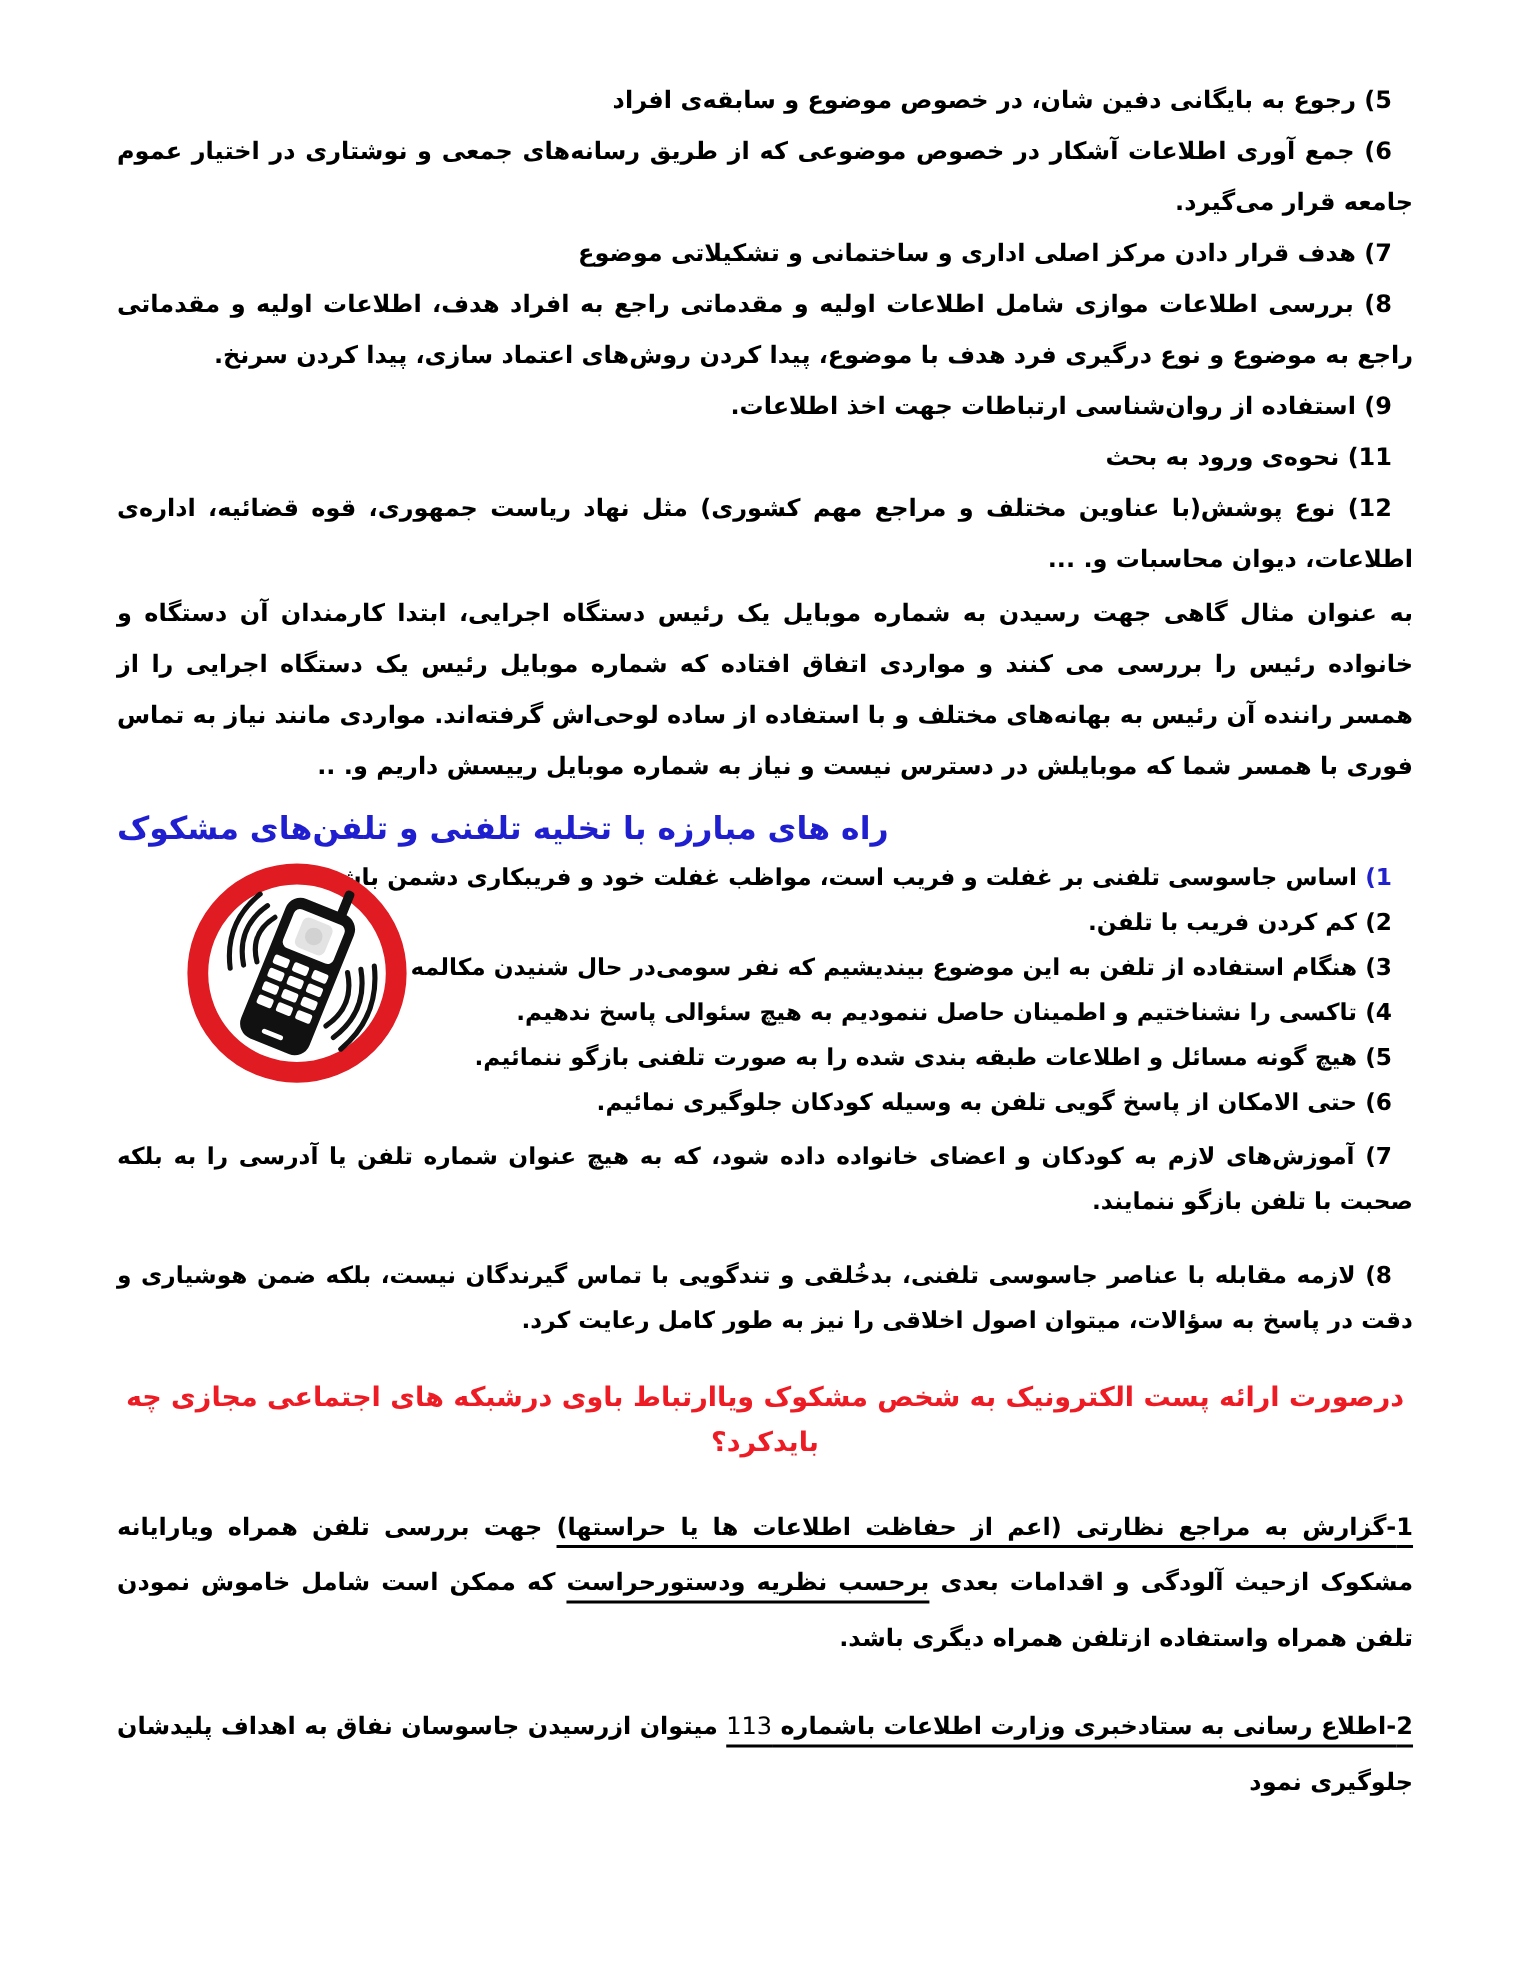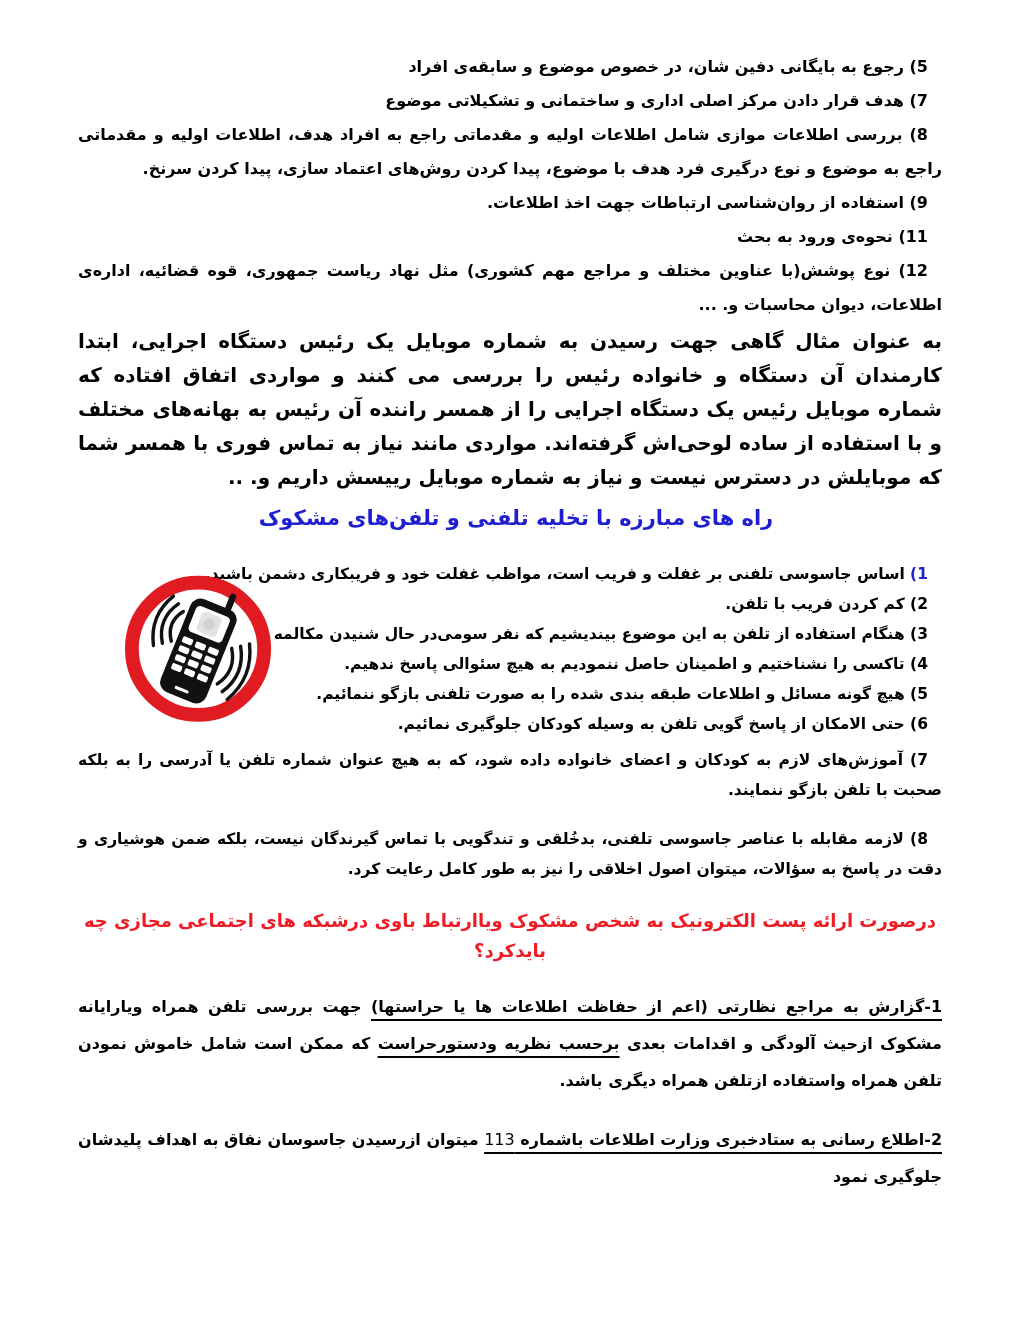--- a/index.html
+++ b/index.html
@@ -5,24 +5,24 @@
   html,body{margin:0;padding:0;background:#fff;}
   .page{
     position:relative;width:1020px;height:1320px;background:#ffffff;overflow:hidden;
     direction:rtl;font-family:"DejaVu Sans",sans-serif;color:#000;font-weight:700;
   }
   .content{padding:50px 78px 0 78px;}
   
   .item{margin:0;text-align:justify;line-height:34px;font-size:16px;}
   .indent{text-indent:14px;}
   .num{font-weight:700;}
-  .para{margin:2px 0 0 0;text-align:justify;line-height:34px;font-size:20px;}
+  .para{margin:2px 0 0 0;text-align:justify;line-height:34px;font-size:16px;}
   
   .blue-heading{
-    margin:10px -12px 27px 0;text-align:center;
+    margin:10px -12px 4px 0;text-align:left;
     font-size:21px;line-height:28px;color:#1f1fd0;font-weight:700;
   }
   
   .item-b{margin:0;text-align:justify;line-height:30px;font-size:15.5px;}
   .gap-sm{margin-top:6px;}
   .gap-md{margin-top:19px;}
   .num-blue{color:#2222cc;}
   
   .red-heading{
     margin:22px -16px 0 -16px;text-align:center;
@@ -36,20 +36,21 @@
   .phone-figure{position:absolute;left:112px;top:572px;width:172px;height:160px;}
 </style>
 </head>
 <body>
 
 <div class="page">
   <div class="content">
 
     <section>
       <p class="item indent"><b class="num">5)</b> <span>رجوع به بایگانی دفین شان، در خصوص موضوع و سابقه‌ی افراد</span></p>
+      <p class="item indent"><b class="num">6)</b> <span>جمع آوری اطلاعات آشکار در خصوص موضوعی که از طریق رسانه‌های جمعی و نوشتاری در اختیار عموم جامعه قرار می‌گیرد.</span></p>
       <p class="item indent"><b class="num">7)</b> <span>هدف قرار دادن مرکز اصلی اداری و ساختمانی و تشکیلاتی موضوع</span></p>
       <p class="item indent"><b class="num">8)</b> <span>بررسی اطلاعات موازی شامل اطلاعات اولیه و مقدماتی راجع به افراد هدف، اطلاعات اولیه و مقدماتی راجع به موضوع و نوع درگیری فرد هدف با موضوع، پیدا کردن روش‌های اعتماد سازی، پیدا کردن سرنخ.</span></p>
       <p class="item indent"><b class="num">9)</b> <span>استفاده از روان‌شناسی ارتباطات جهت اخذ اطلاعات.</span></p>
       <p class="item indent"><b class="num">11)</b> <span>نحوه‌ی ورود به بحث</span></p>
       <p class="item indent"><b class="num">12)</b> <span>نوع پوشش(با عناوین مختلف و مراجع مهم کشوری) مثل نهاد ریاست جمهوری، قوه قضائیه، اداره‌ی اطلاعات، دیوان محاسبات و. ...</span></p>
     </section>
 
     <p class="para">به عنوان مثال گاهی جهت رسیدن به شماره موبایل یک رئیس دستگاه اجرایی، ابتدا کارمندان آن دستگاه و خانواده رئیس را بررسی می کنند و مواردی اتفاق افتاده که شماره موبایل رئیس یک دستگاه اجرایی را از همسر راننده آن رئیس به بهانه‌های مختلف و با استفاده از ساده لوحی‌اش گرفته‌اند. مواردی مانند نیاز به تماس فوری با همسر شما که موبایلش در دسترس نیست و نیاز به شماره موبایل رییسش داریم و. ..</p>
 
     <h2 class="blue-heading">راه های مبارزه با تخلیه تلفنی و تلفن‌های مشکوک</h2>

